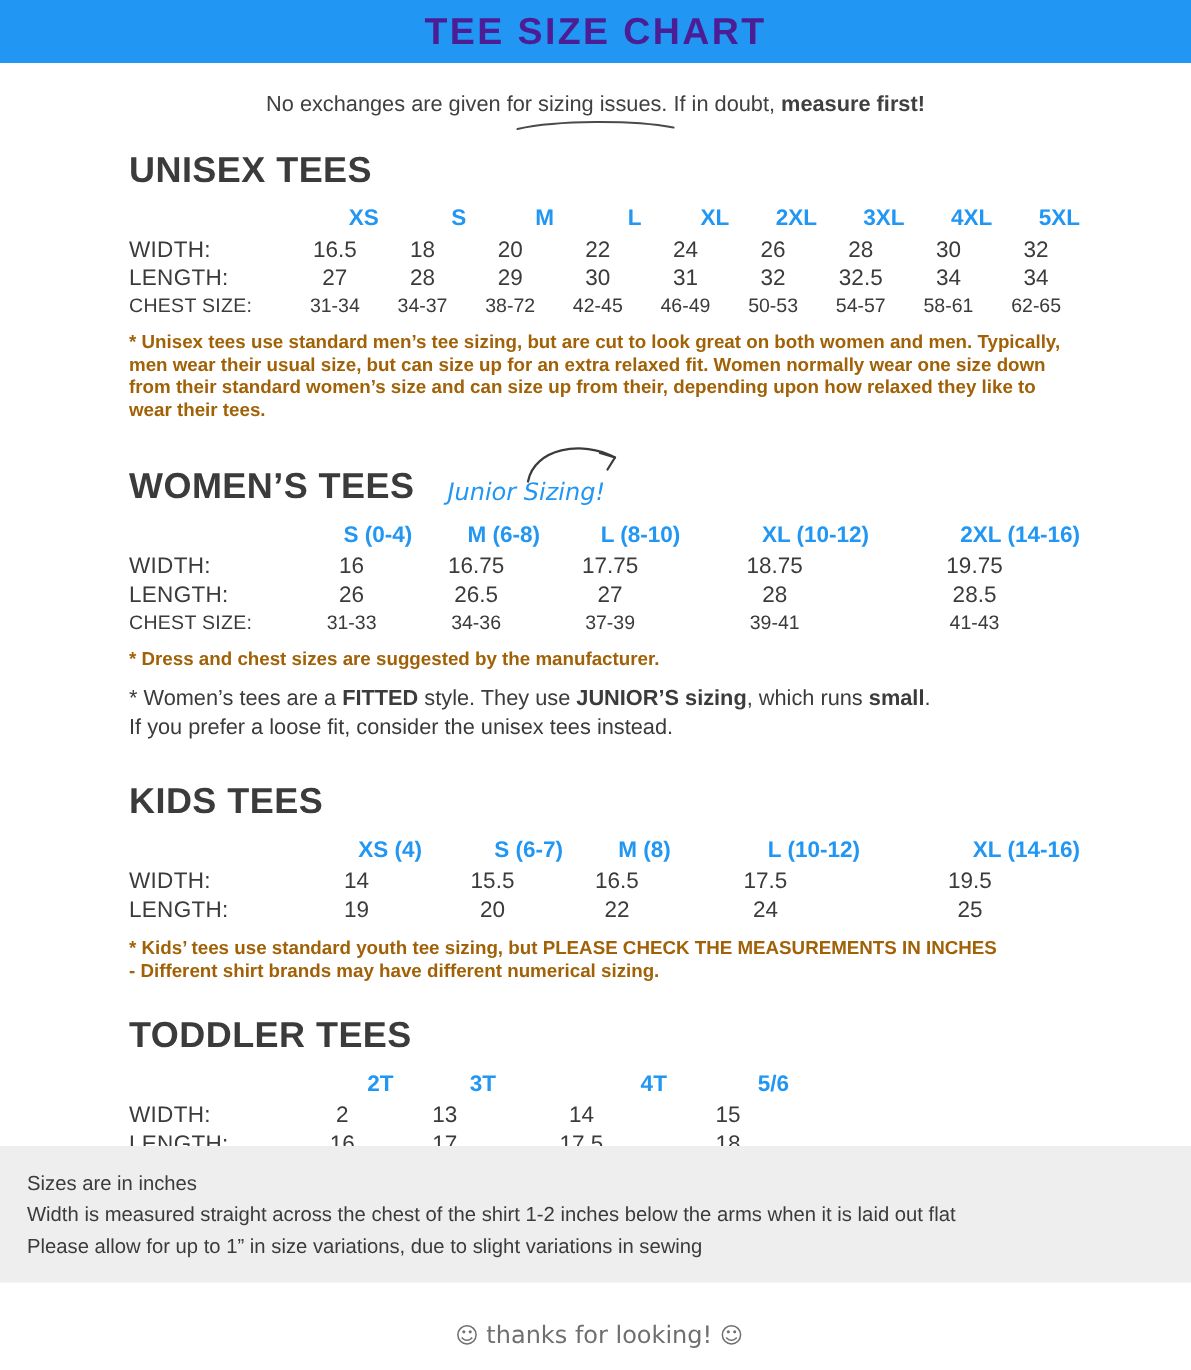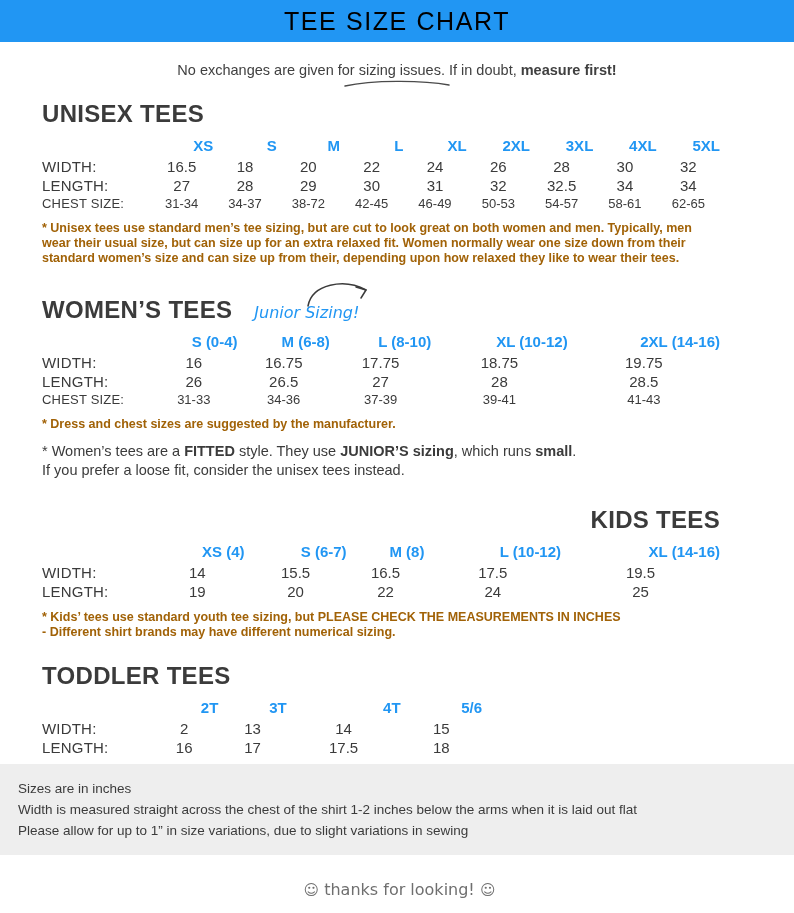--- a/index.html
+++ b/index.html
@@ -23,23 +23,23 @@
 
   
   .header-bar {
     background: #2196f3;
     height: 42px;
     display: flex;
     align-items: center;
     justify-content: center;
   }
   .header-title {
-    color: #000000;
+    color: #4c1d95;
     font-size: 25px;
-    font-weight: normal;
+    font-weight: bold;
     letter-spacing: 1.6px;
   }
 
   
   .subtitle-wrap {
     text-align: center;
     padding-top: 20px;
     position: relative;
   }
   .subtitle {
@@ -54,21 +54,21 @@
     left: 50%;
     transform: translateX(-50%);
     top: 36px;
   }
 
   
   .content {
     padding: 0 0 0 0;
   }
   .section {
-    padding: 0 74px 0 42px;
+    padding: 0 74px 0 86px;
   }
   .section-title {
     font-size: 24px;
     font-weight: bold;
     color: #3b3b3b;
     letter-spacing: .3px;
     margin: 0;
   }
   .sec-unisex { margin-top: 22px; }
   .sec-womens { margin-top: 30px; }
@@ -136,21 +136,21 @@
   }
   .note-lg {
     font-size: 14.5px;
     line-height: 19px;
     color: #3b3b3b;
     margin-top: 10px;
   }
   .note-lg b { font-weight: bold; }
 
   
-  .center-title { text-align: right; }
+  .center-title { text-align: left; }
 
   
   .footer-box {
     position: absolute;
     left: 0;
     right: 0;
     bottom: 58px;
     background: #eeeeee;
     padding: 14px 18px 14px 18px;
     box-sizing: border-box;

